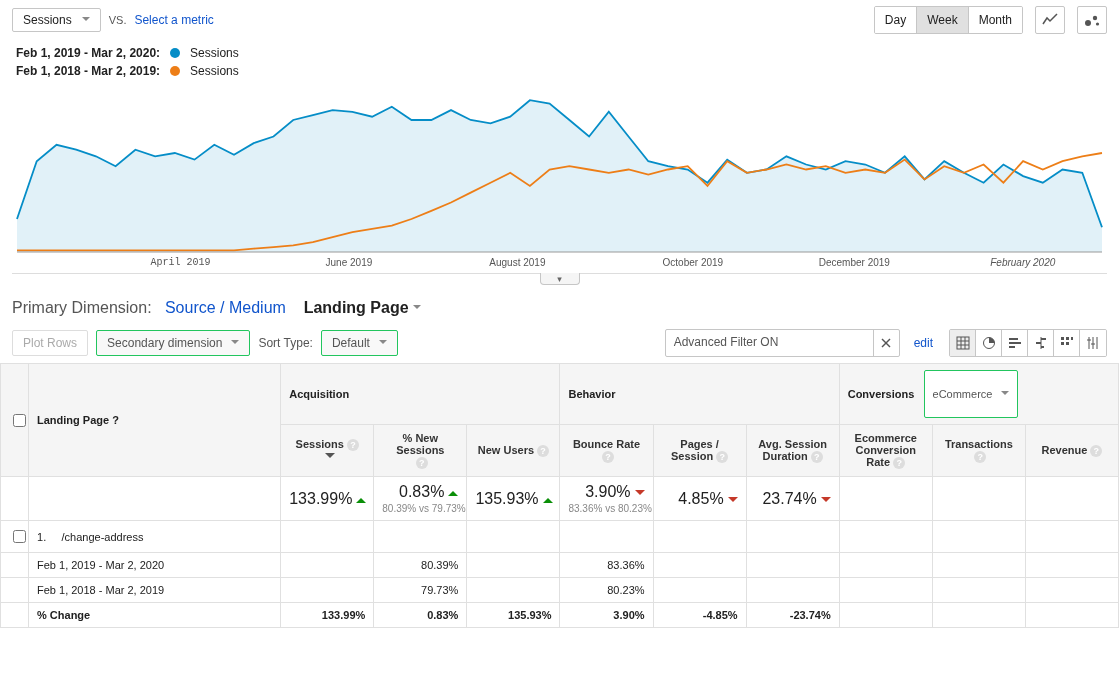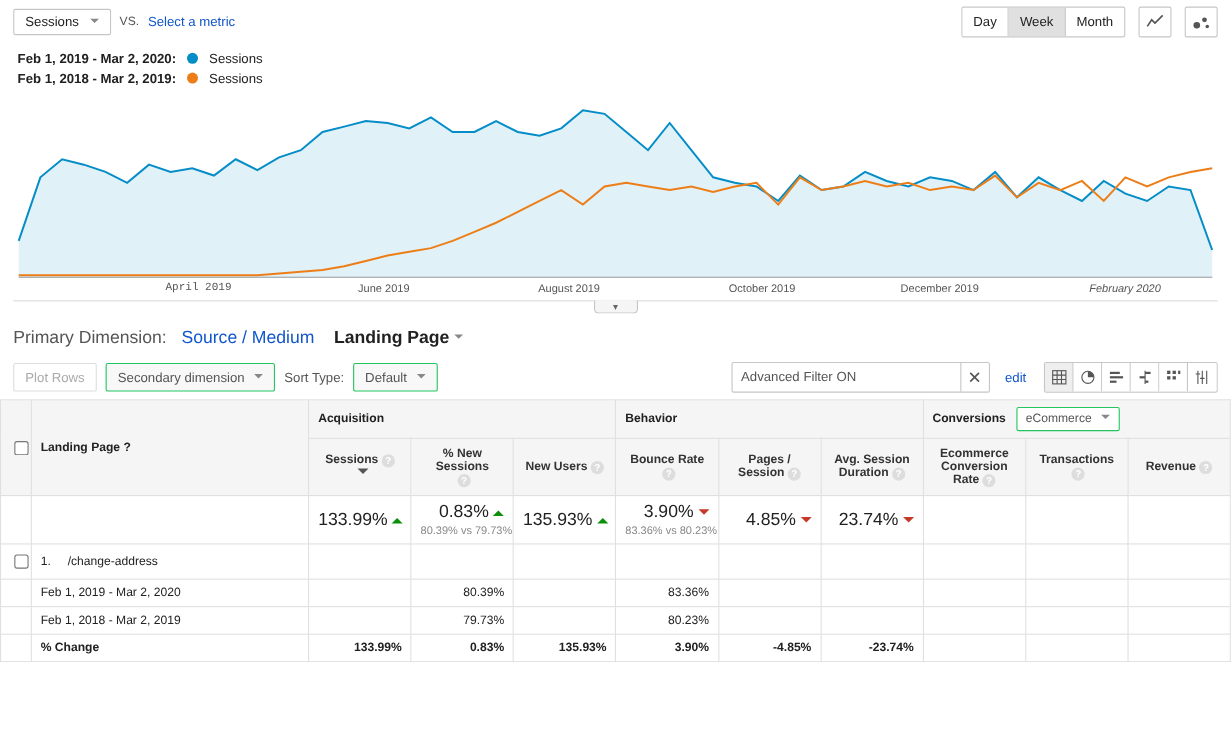--- a/index.html
+++ b/index.html
@@ -426,21 +426,21 @@
       </th>
       <th class="lp-header" rowspan="2">
         <span>Landing Page</span>
         <span class="q">?</span>
       </th>
       <th class="group-header" colspan="3">Acquisition</th>
       <th class="group-header" colspan="3">Behavior</th>
       <th class="group-header" colspan="3">
         <span>Conversions</span>
         &nbsp;
-        <span class="btn" style="padding:4px 8px;font-weight:normal;background:#fff">
+        <span class="btn" style="padding:17px 8px;font-weight:normal;background:#fff">
           <span>eCommerce</span>
           <span class="caret-down"></span>
         </span>
       </th>
     </tr>
     <tr>
       <th class="col-header">
         <span>Sessions</span><span class="q">?</span>
         <span class="sort-arrow"></span>
       </th>

